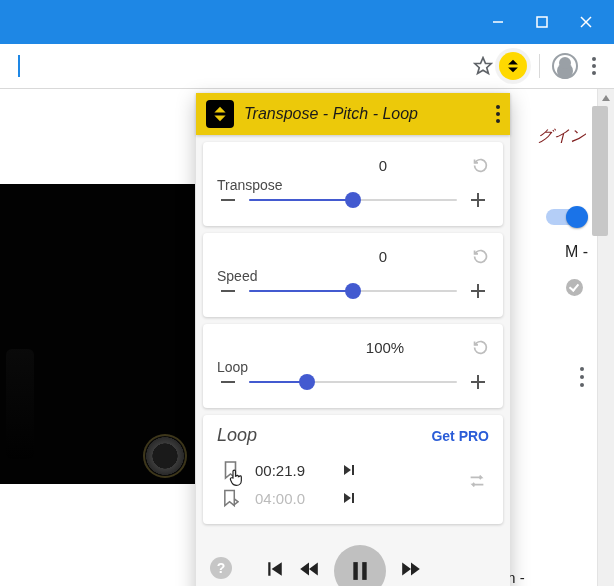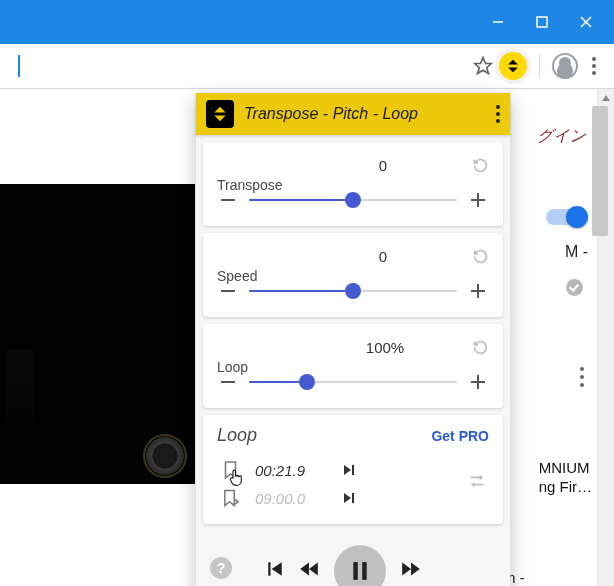--- a/index.html
+++ b/index.html
@@ -71,21 +71,21 @@
   .slider { flex:1; position:relative; height:20px;}
   .track { position:absolute; left:0; right:0; top:9px; height:2px; background:#d6d6d6; border-radius:2px;}
   .track-fill { position:absolute; left:0; top:9px; height:2px; background:#435ad0; border-radius:2px;}
   .thumb { position:absolute; top:2px; width:16px; height:16px; background:#435ad0; border-radius:50%; transform:translateX(-50%);}
 
   
   .panel.loop { padding:10px 14px 12px 14px; margin-bottom:7px;}
   .loop-head { display:flex; justify-content:space-between; align-items:center; margin-bottom:10px;}
   .loop-head .lbl{font-size:18px;color:#4a4a4a;font-style:italic;}
   .getpro { color:#2a5cd7; font-size:14px; font-weight:600;}
-  .loop-row { display:flex; align-items:center; height:28px; gap:12px;font-style:italic;}
+  .loop-row { display:flex; align-items:center; height:28px; gap:12px;}
   .bm { width:26px; display:flex; justify-content:center; color:#7a7a7a; position:relative;}
   .bm svg{width:17px;height:20px;stroke:#7a7a7a;fill:none;stroke-width:1.6;}
   .cursor-hand { position:absolute; left:10px; top:8px; width:16px; height:18px;}
   .loop-time { width:72px; font-size:15px; color:#333;}
   .loop-time.disabled{color:#bbb;}
   .skip-ic { width:20px; display:flex; justify-content:center;}
   .skip-ic svg{width:14px;height:14px;fill:#333;}
   .loop-spacer{flex:1;}
   .loop-repeat { width:22px;}
   .loop-repeat svg{width:20px;height:16px;stroke:#bdbdbd;fill:none;stroke-width:1.8;}
@@ -155,24 +155,20 @@
      </div>
      <div class="bg-login">グイン</div>
      <div class="bg-toggle"></div>
      <div class="bg-line1">M -</div>
      <div class="bg-check"></div>
      <div class="bg-more">
         <span></span>
         <span></span>
         <span></span>
       </div>
-     <div class="bg-rec1">
-        <div>MNIUM</div>
-        <div>ng Fir…</div>
-     </div>
      <div class="bg-strip"></div>
      <div class="bg-rec-title">Omnium Gatherum -</div>
   </div>
 </div>
 
 <div class="scrollbar">
   <div class="arrow">
       <svg width="10" height="10">
         <polygon points="5,2 9,8 1,8" fill="#8a8a8a"></polygon>
       </svg>
@@ -290,21 +286,21 @@
           </svg>
       </div>
     </div>
     <div class="loop-row">
       <div class="bm">
         <svg viewBox="0 0 18 20">
             <path d="M3 2h10v16l-5-4-5 4V2z"></path>
             <path d="M13 11l4 3-4 3"></path>
           </svg>
       </div>
-      <div class="loop-time disabled">09:00.0</div>
+      <div class="loop-time disabled">04:00.0</div>
       <div class="skip-ic">
           <svg viewBox="0 0 14 14">
             <polygon points="2,2 9,7 2,12"></polygon>
             <rect x="10" y="2" width="2" height="10"></rect>
           </svg>
         </div>
       <div class="loop-spacer"></div>
       <div style="width:22px"></div>
     </div>
   </div>

